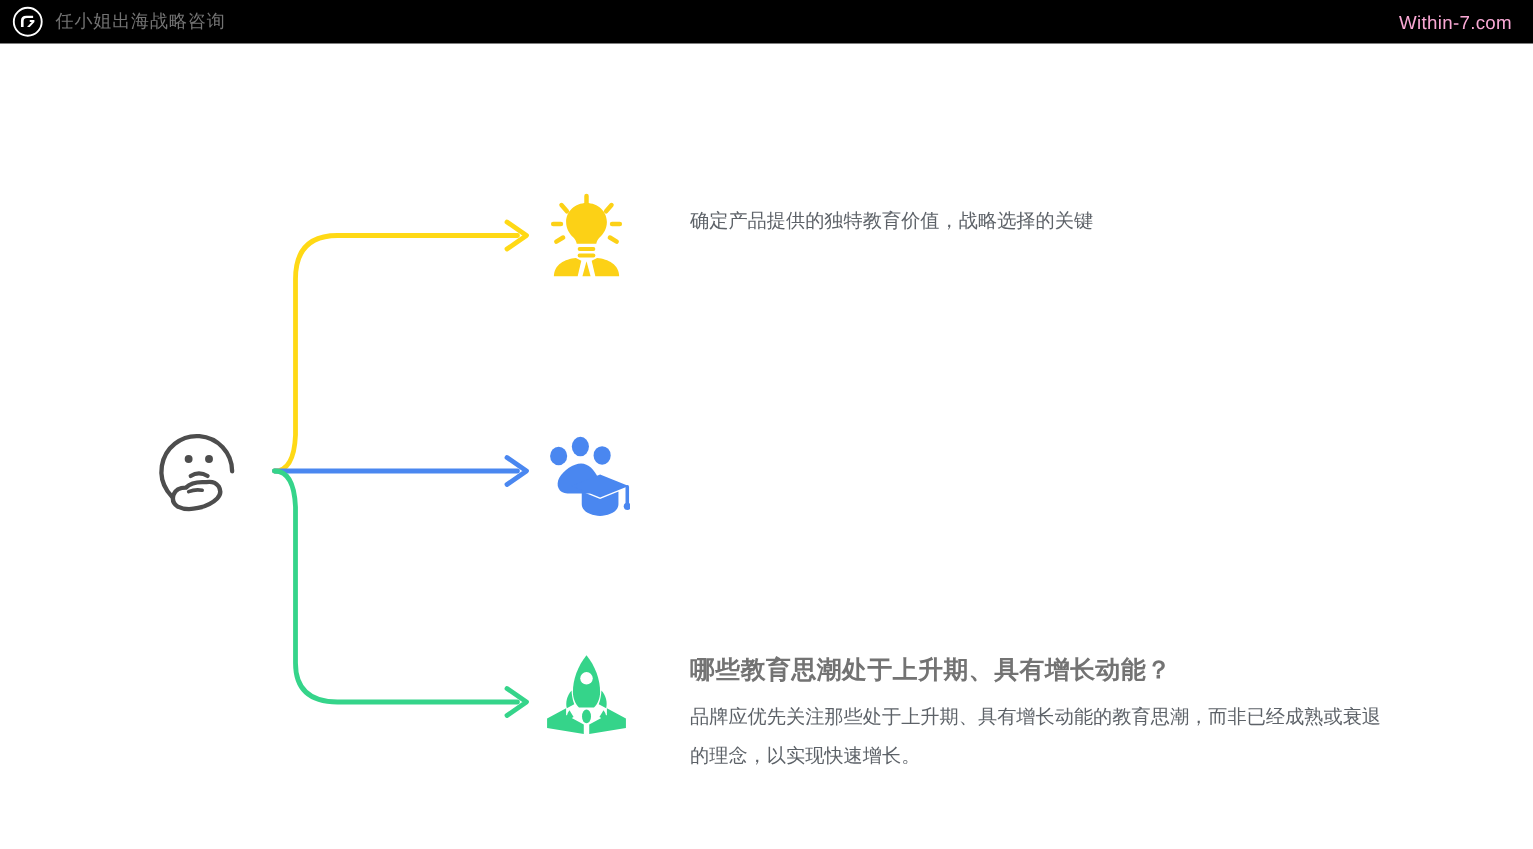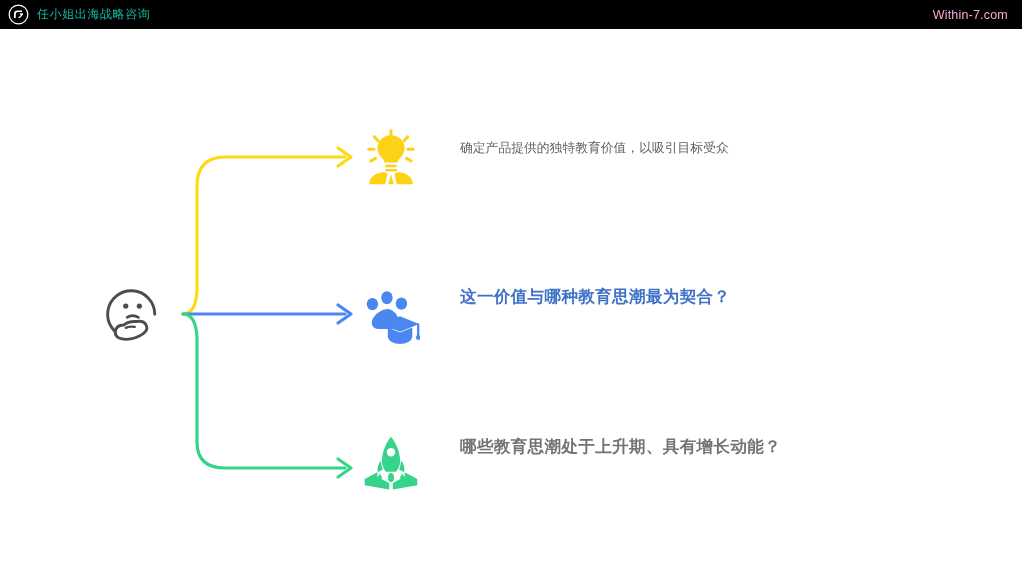--- a/index.html
+++ b/index.html
@@ -34,21 +34,21 @@
     display: flex;
     align-items: center;
     gap: 8px;
   }
   #brand-logo {
     width: 21px;
     height: 21px;
     display: block;
   }
   #brand-name {
-    color: #14b8a6;
+    color: #737373;
     font-size: 12px;
     letter-spacing: 0.6px;
     font-family: "DejaVu Sans", "Liberation Sans", sans-serif;
     white-space: nowrap;
   }
   #site-url {
     position: absolute;
     right: 14px; top: 0;
     height: 29px;
     display: flex;
@@ -185,51 +185,51 @@
       <path d="M56.5 23.5 L50.8 23.5" stroke="#fcd116" stroke-width="3.3" stroke-linecap="round"></path>
       <path d="M9.8 36.5 L14.8 33.5" stroke="#fcd116" stroke-width="3.3" stroke-linecap="round"></path>
       <path d="M54.2 36.5 L49.2 33.5" stroke="#fcd116" stroke-width="3.3" stroke-linecap="round"></path>
       <path d="M28.2 50.5 L25.5 62 L8 62 C8 53.6 16 49.3 24.2 48.6 Z"></path>
       <path d="M35.8 50.5 L38.5 62 L56 62 C56 53.6 48 49.3 39.8 48.6 Z"></path>
       <path d="M32 51 L35 62 L29 62 Z"></path>
     </g>
   </svg>
 
   <div id="text-row-0" class="row-text">
-    <div class="row-body">确定产品提供的独特教育价值，以吸引目标受众</div>
+    <div class="row-body">确定产品提供的独特教育价值，战略选择的关键</div>
   </div>
 
   <svg id="icon-row-1" class="node-icon" viewBox="0 0 64 64">
     <g fill="#4a87f0">
       <ellipse cx="11.5" cy="15.5" rx="6.3" ry="6.8"></ellipse>
       <ellipse cx="27.5" cy="8.5" rx="6.3" ry="7.2"></ellipse>
       <ellipse cx="43.5" cy="15" rx="6.3" ry="6.8"></ellipse>
       <path d="M28 21 C33.5 21 38 26 40.5 31.5 C43 37 40 43 33.5 43 L18 43 C11.5 43 9 37 12 31.5 C15 26 22.5 21 28 21 Z"></path>
       <path d="M42 29 L63 37.5 L42 46 L21 37.5 Z"></path>
       <path d="M28.5 41.5 L28.5 51 C28.5 56.5 36 59.5 42 59.5 C48 59.5 55.5 56.5 55.5 51 L55.5 41.5 L42 47 Z"></path>
       <path d="M62 38 L62 51" stroke="#4a87f0" stroke-width="2.6" stroke-linecap="round"></path>
       <circle cx="62" cy="52.5" r="2.6"></circle>
     </g>
   </svg>
 
   <div id="text-row-1" class="row-text">
-    <div class="row-heading" style="color:#3f71c7">这一价值与哪种教育思潮最为契合？</div>
   </div>
 
   <svg id="icon-row-2" class="node-icon" viewBox="0 0 64 64">
     <g fill="#35d48a">
       <path d="M32 2 C38.5 10 42 20 42 29 C42 34 40 38 37.5 40.5 L26.5 40.5 C24 38 22 34 22 29 C22 20 25.5 10 32 2 Z"></path>
       <circle cx="32" cy="19" r="4.6" fill="#ffffff"></circle>
       <path d="M21 28 C17.5 32 16.5 37 17.5 41 L23 38 C21.8 35 21.2 31.5 21 28 Z"></path>
       <path d="M43 28 C46.5 32 47.5 37 46.5 41 L41 38 C42.2 35 42.8 31.5 43 28 Z"></path>
       <ellipse cx="32" cy="47" rx="3.3" ry="5"></ellipse>
       <path d="M19.5 42.5 C17.5 44.8 17 47.8 17.8 50 L22.5 47.5 Z"></path>
       <path d="M44.5 42.5 C46.5 44.8 47 47.8 46.2 50 L41.5 47.5 Z"></path>
       <path d="M3 48.5 L17 41 L17 46 L30 53 L30 60 L3 55.5 Z"></path>
       <path d="M61 48.5 L47 41 L47 46 L34 53 L34 60 L61 55.5 Z"></path>
     </g>
   </svg>
 
   <div id="text-row-2" class="row-text">
     <div class="row-heading" style="color:#737373">哪些教育思潮处于上升期、具有增长动能？</div>
+    <div class="row-body">品牌应优先关注那些处于上升期、具有增长动能的教育思潮，而非已经成熟或衰退的理念，以实现快速增长。</div>
   </div>
 
 </div>
 
 </body></html>

